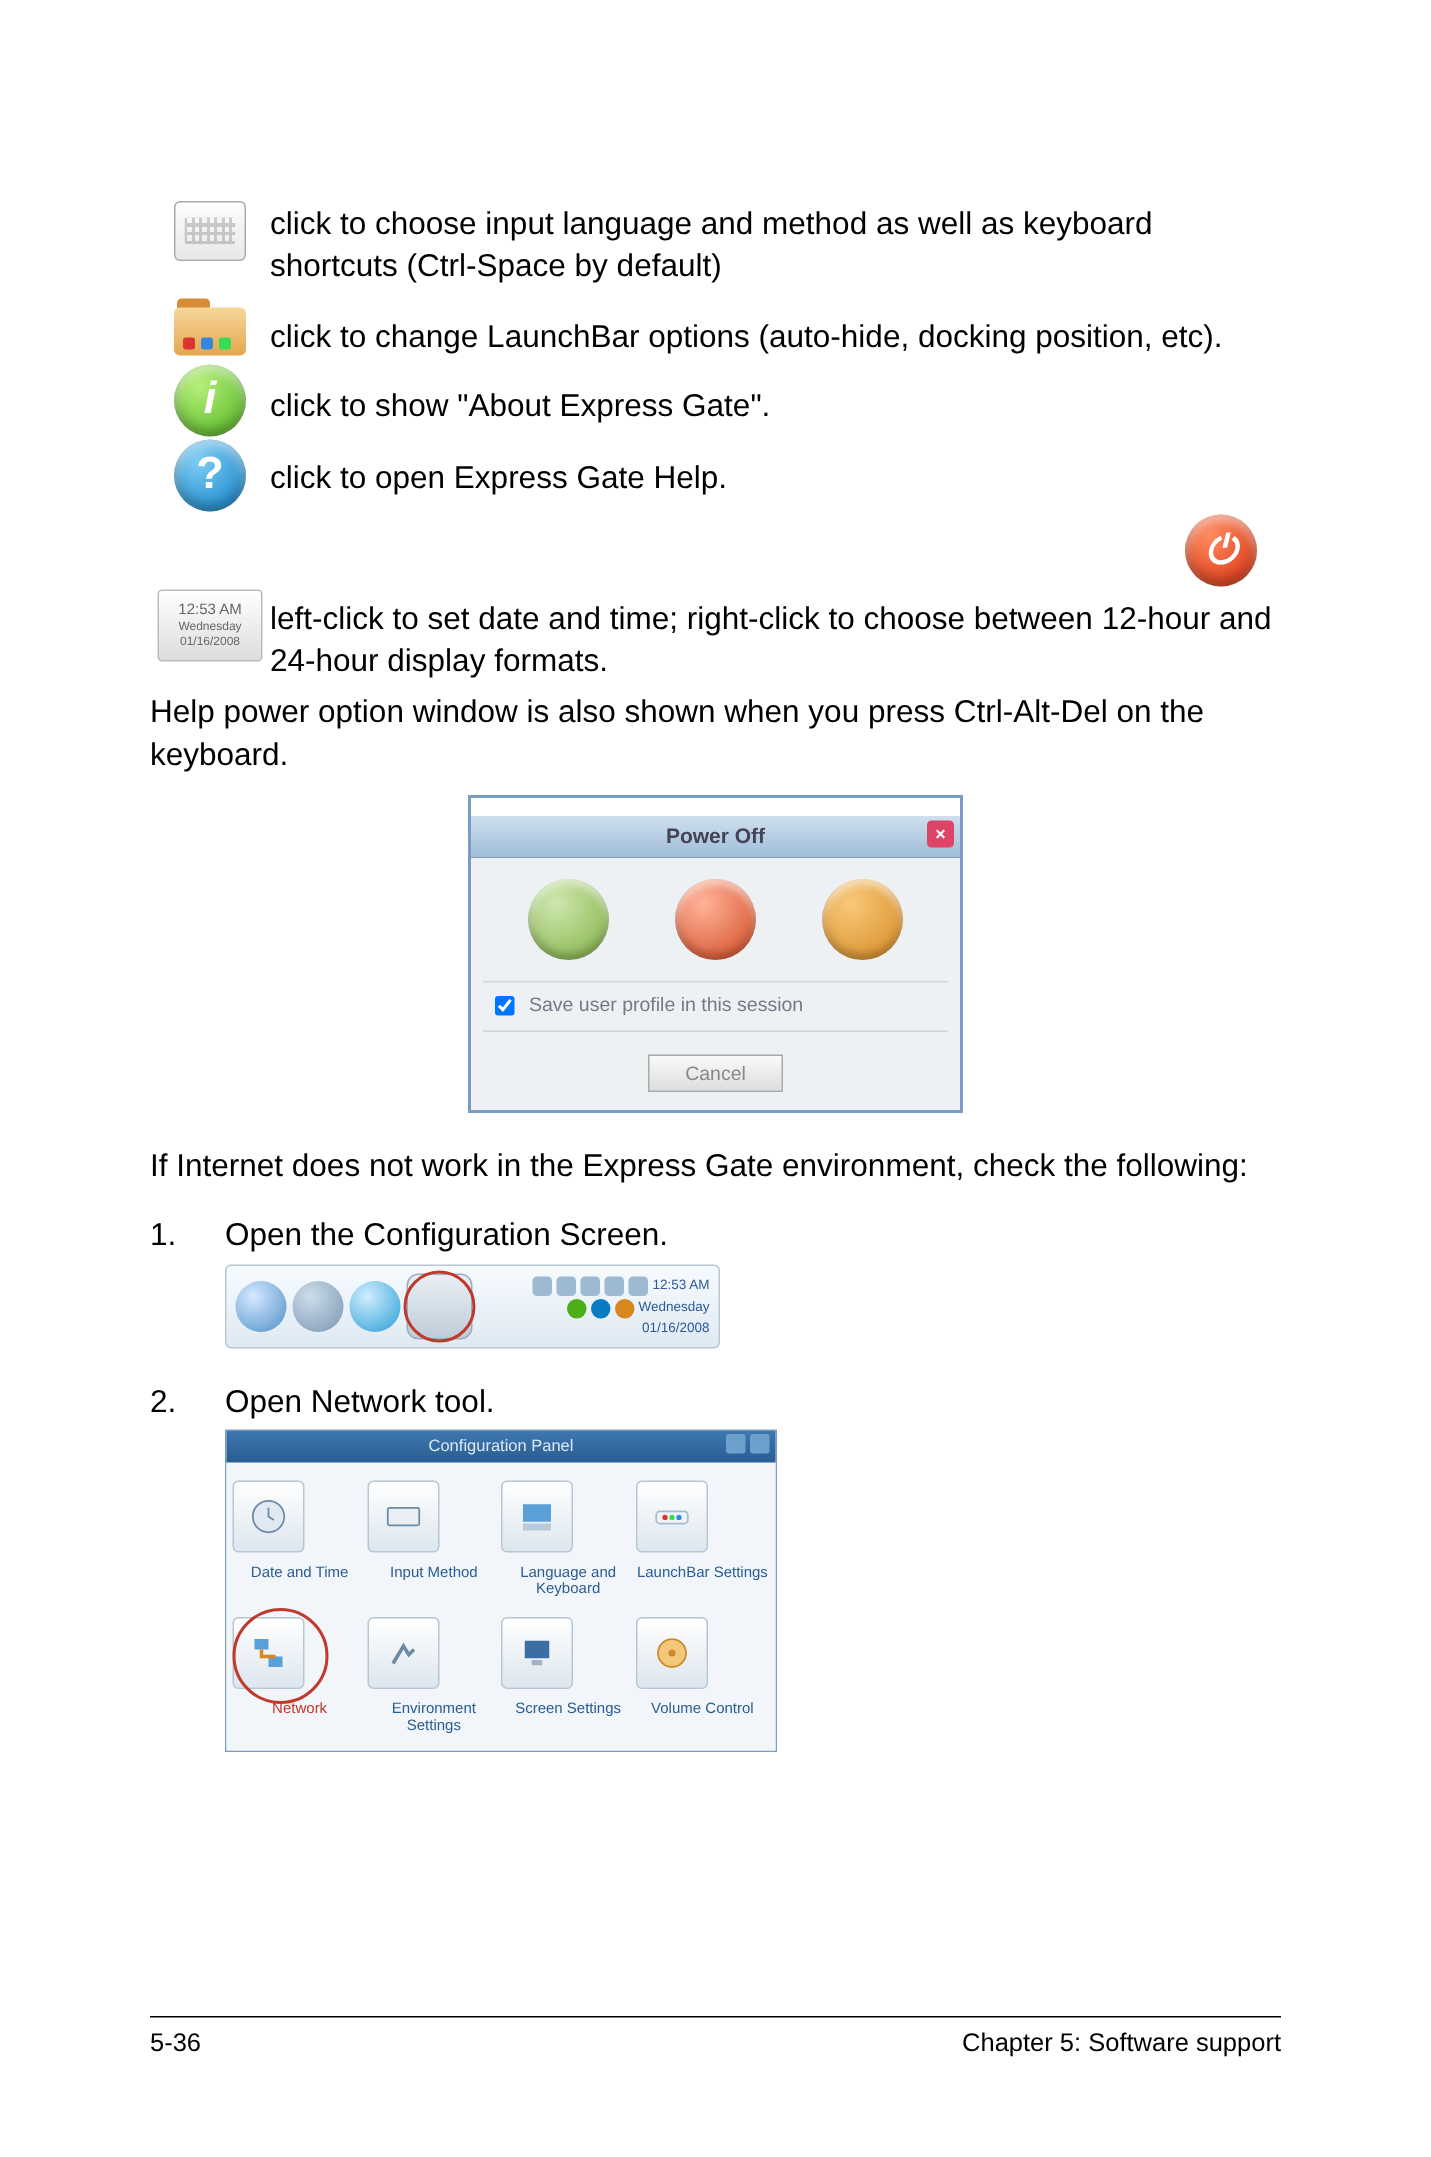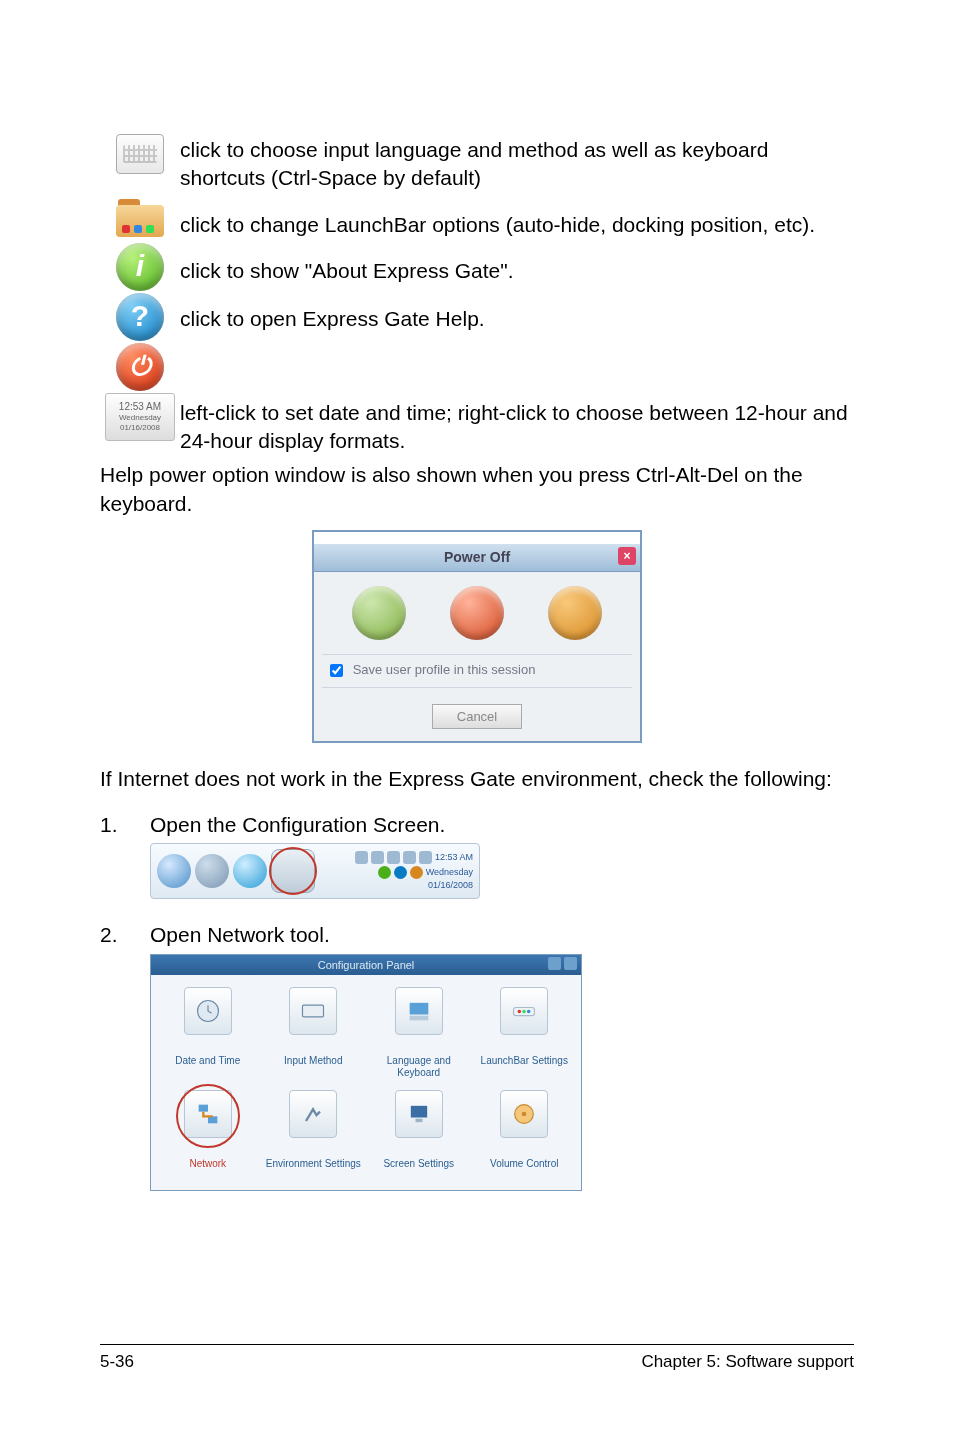--- a/index.html
+++ b/index.html
@@ -13,20 +13,21 @@
       font-size: 21px;
       line-height: 1.35;
     }
     .page {
       padding: 130px 100px 0 100px;
     }
     .icon-row {
       display: flex;
       align-items: flex-start;
       margin-bottom: 2px;
+      justify-content: flex-end;
     }
     .icon-col {
       width: 80px;
       flex-shrink: 0;
       display: flex;
       justify-content: center;
     }
     .desc-col {
       flex: 1;
       padding-top: 6px;
@@ -128,33 +129,33 @@
     .lb-circle{position:absolute;border:2px solid #c0392b;border-radius:50%;width:48px;height:48px;left:118px;top:3px;pointer-events:none;}
     .lb-right{margin-left:auto;display:flex;flex-direction:column;align-items:flex-end;gap:2px;font-size:9px;color:#2a5a9a;line-height:1.1;}
     .lb-right .row{display:flex;gap:3px;align-items:center;}
     .mini{width:13px;height:13px;border-radius:3px;background:#9dbad2;}
     .mini.r{border-radius:50%;}
     .mini.g{background:#4caf1a;}
     .mini.b{background:#0a7bc2;}
     .mini.o{background:#d6881f;}
 
     .config-panel{
-      width:432px;margin-top:4px;
+      width:368px;margin-top:4px;
       border:1px solid #7a9cc0;
     }
     .config-panel .titlebar{
       background:linear-gradient(#3d77b0,#2a5d91);color:#dce8f4;font-size:11px;text-align:center;padding:3px 0;position:relative;
     }
     .config-panel .titlebar .ctrls{position:absolute;right:4px;top:2px;display:flex;gap:3px;}
     .config-panel .titlebar .ctrls span{width:13px;height:13px;border-radius:2px;background:#6da0cc;}
     .config-panel .grid{
       background:#f2f6fa;display:grid;grid-template-columns:repeat(4,1fr);
       padding:12px 4px 10px;row-gap:12px;
     }
-    .cp-item{display:flex;flex-direction:column;align-items:center;font-size:10px;color:#2a5d91;gap:20px;position:relative;}
+    .cp-item{display:flex;flex-direction:column;font-size:10px;color:#2a5d91;gap:8px;position:relative;}
     .cp-box{width:48px;height:48px;background:linear-gradient(#fff,#dde6ee);border:1px solid #b6c6d4;border-radius:4px;display:flex;align-items:center;justify-content:center;}
     .cp-box svg{width:28px;height:28px;}
     .cp-item .lbl{text-align:center;line-height:1.15;min-height:22px;}
     .cp-circle{position:absolute;border:2px solid #c0392b;border-radius:50%;width:64px;height:64px;top:-6px;pointer-events:none;}
     .cp-item.net .lbl{color:#c0392b;}
 
     .footer{
       position:absolute;left:100px;right:100px;bottom:64px;
       border-top:1px solid #000;padding-top:6px;
       display:flex;justify-content:space-between;font-size:17px;

